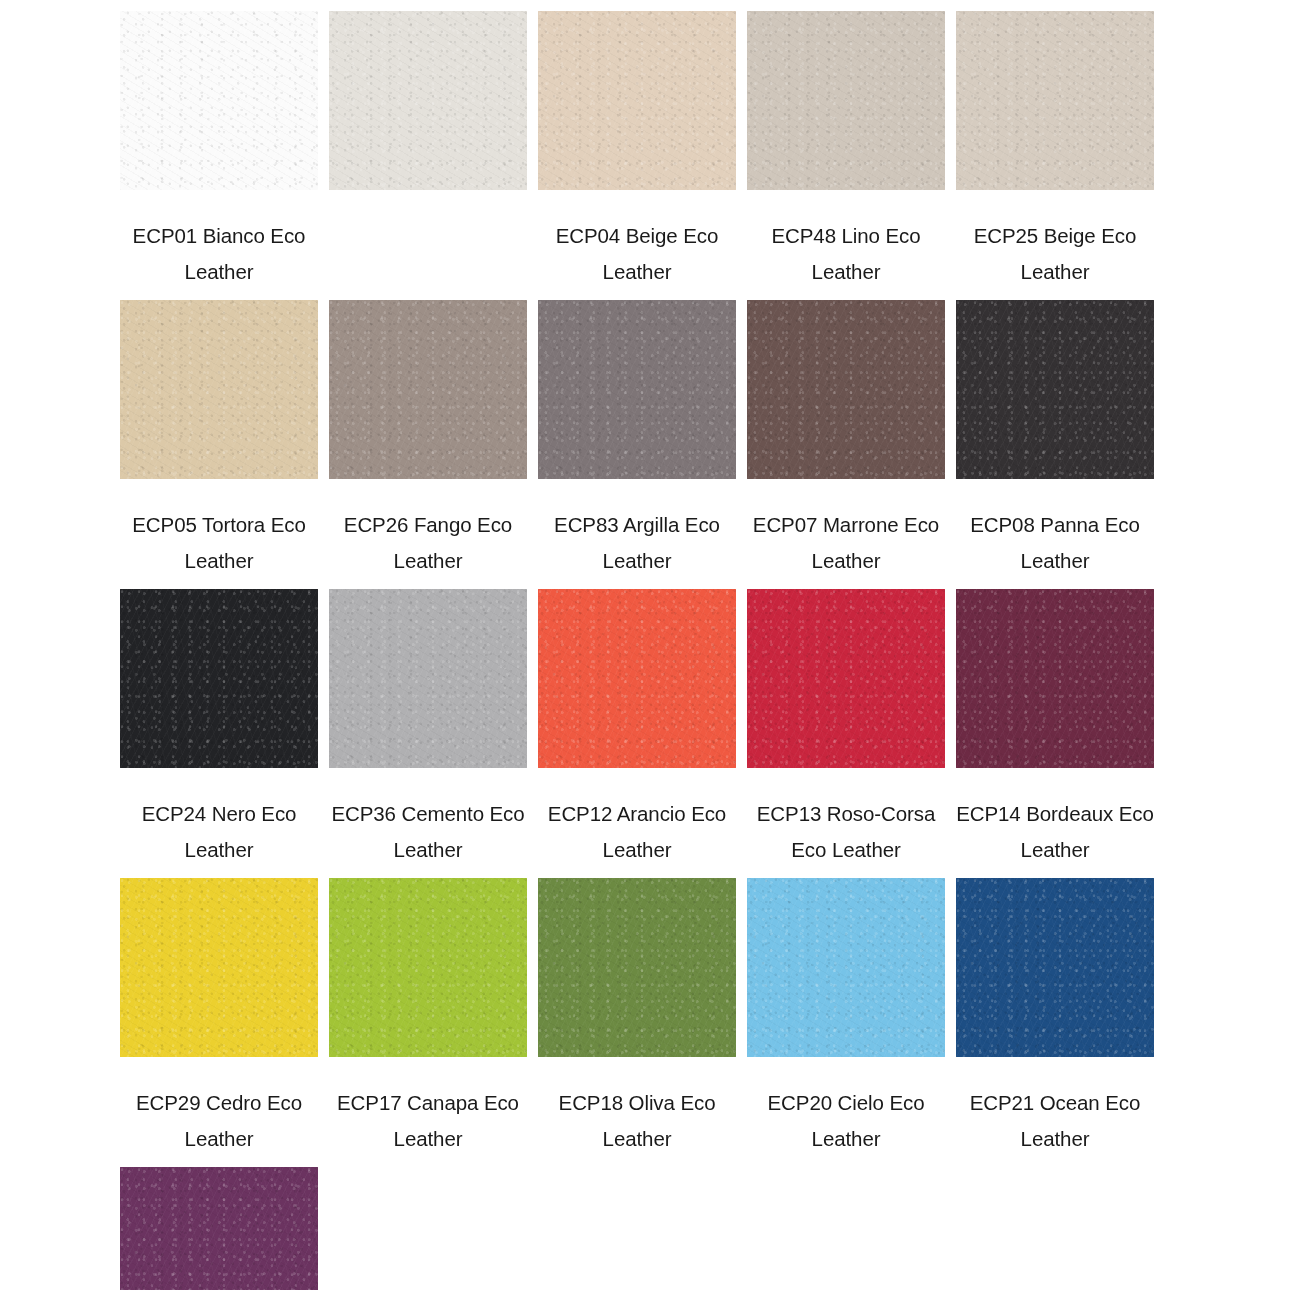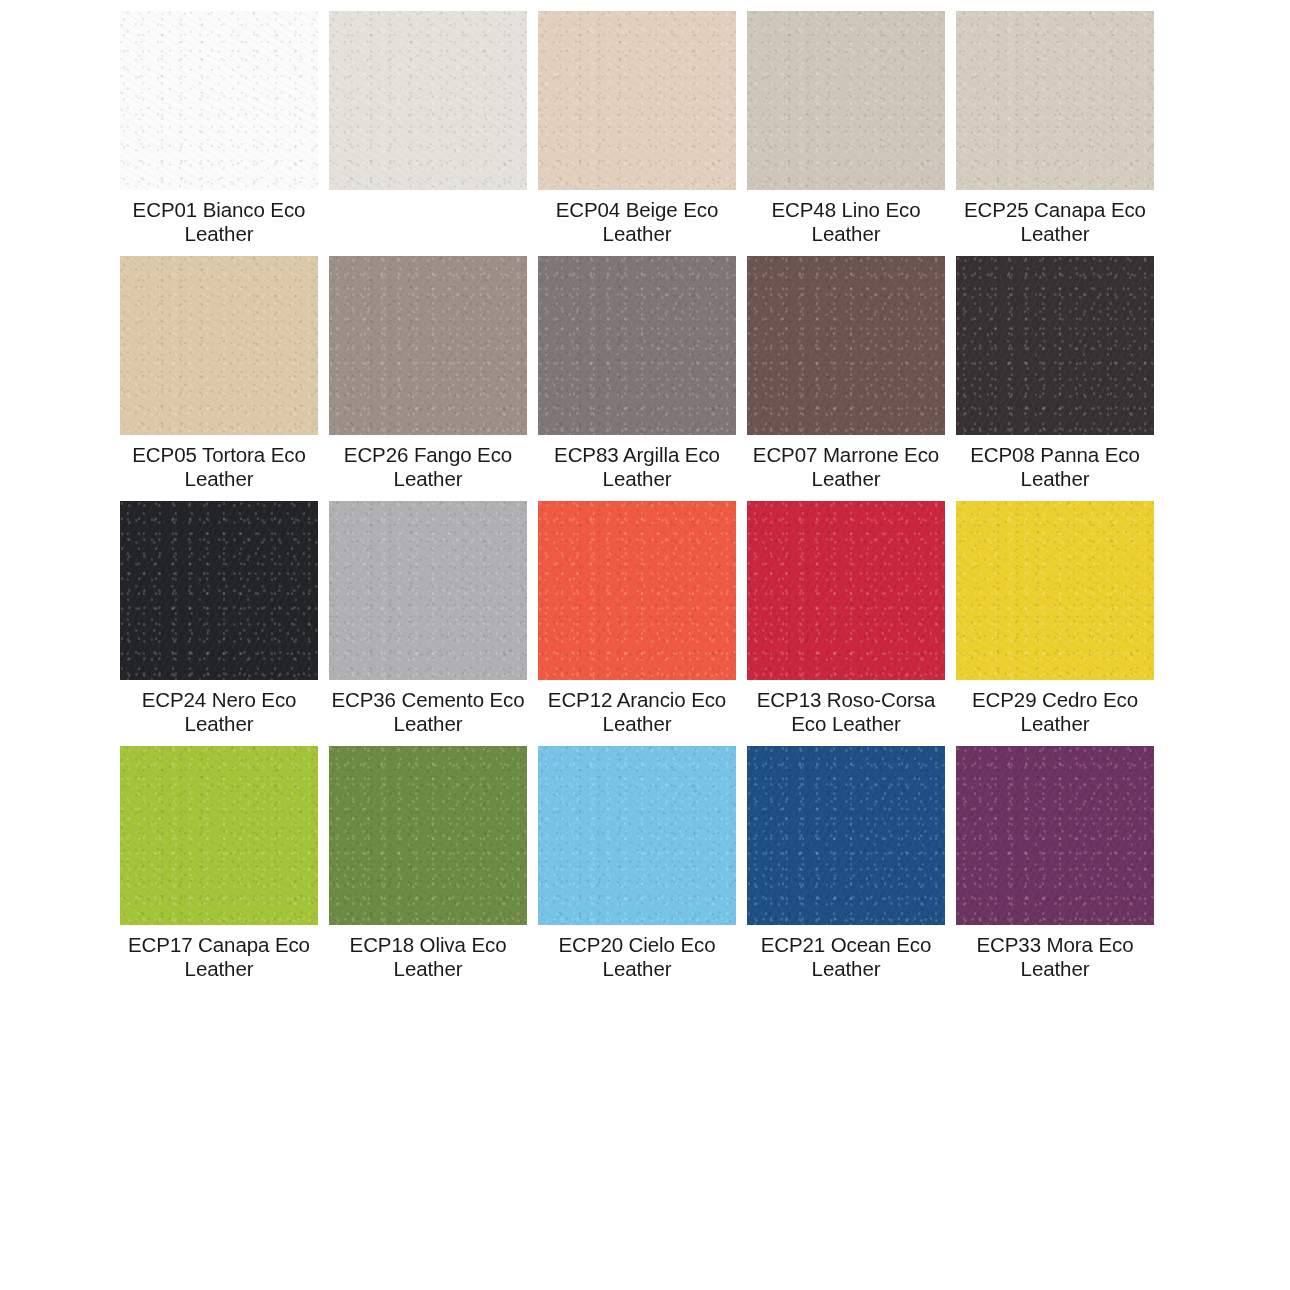--- a/index.html
+++ b/index.html
@@ -68,25 +68,25 @@
     inset: 0;
     pointer-events: none;
     opacity: 0.30;
     background-image:
       repeating-linear-gradient(118deg, rgba(255,255,255,0.10) 0 1px, rgba(0,0,0,0) 1px 6px),
       repeating-linear-gradient(31deg,  rgba(0,0,0,0.08) 0 1px, rgba(0,0,0,0) 1px 7px),
       repeating-linear-gradient(76deg,  rgba(255,255,255,0.07) 0 1px, rgba(0,0,0,0) 1px 9px);
   }
 
   .swatch-label {
-    margin-top: 8px;
+    margin-top: 28px;
     width: 198px;
     text-align: center;
     font-size: 20.5px;
-    line-height: 24px;
+    line-height: 36px;
     letter-spacing: -0.1px;
     color: #1a1a1a;
     word-wrap: break-word;
   }
 </style>
 </head>
 <body>
 
 <div id="swatch-grid">
     <div class="swatch-cell">
@@ -114,21 +114,21 @@
         <div class="grain"></div>
         <div class="grain2"></div>
       </div>
       <div class="swatch-label">ECP48 Lino Eco Leather</div>
     </div>
     <div class="swatch-cell">
       <div class="swatch-chip" style="background-color: rgb(214, 204, 192);">
         <div class="grain"></div>
         <div class="grain2"></div>
       </div>
-      <div class="swatch-label">ECP25 Canapa Eco Leather</div>
+      <div class="swatch-label">ECP25 Beige Eco Leather</div>
     </div>
     <div class="swatch-cell">
       <div class="swatch-chip" style="background-color: rgb(220, 201, 168);">
         <div class="grain"></div>
         <div class="grain2"></div>
       </div>
       <div class="swatch-label">ECP05 Tortora Eco Leather</div>
     </div>
     <div class="swatch-cell">
       <div class="swatch-chip" style="background-color: rgb(157, 143, 135);">
@@ -180,20 +180,27 @@
       <div class="swatch-label">ECP12 Arancio Eco Leather</div>
     </div>
     <div class="swatch-cell">
       <div class="swatch-chip" style="background-color: rgb(201, 37, 62);">
         <div class="grain"></div>
         <div class="grain2"></div>
       </div>
       <div class="swatch-label">ECP13 Roso-Corsa Eco Leather</div>
     </div>
     <div class="swatch-cell">
+      <div class="swatch-chip" style="background-color: rgb(109, 42, 68);">
+        <div class="grain"></div>
+        <div class="grain2"></div>
+      </div>
+      <div class="swatch-label">ECP14 Bordeaux Eco Leather</div>
+    </div>
+    <div class="swatch-cell">
       <div class="swatch-chip" style="background-color: rgb(236, 208, 46);">
         <div class="grain"></div>
         <div class="grain2"></div>
       </div>
       <div class="swatch-label">ECP29 Cedro Eco Leather</div>
     </div>
     <div class="swatch-cell">
       <div class="swatch-chip" style="background-color: rgb(162, 196, 54);">
         <div class="grain"></div>
         <div class="grain2"></div>

